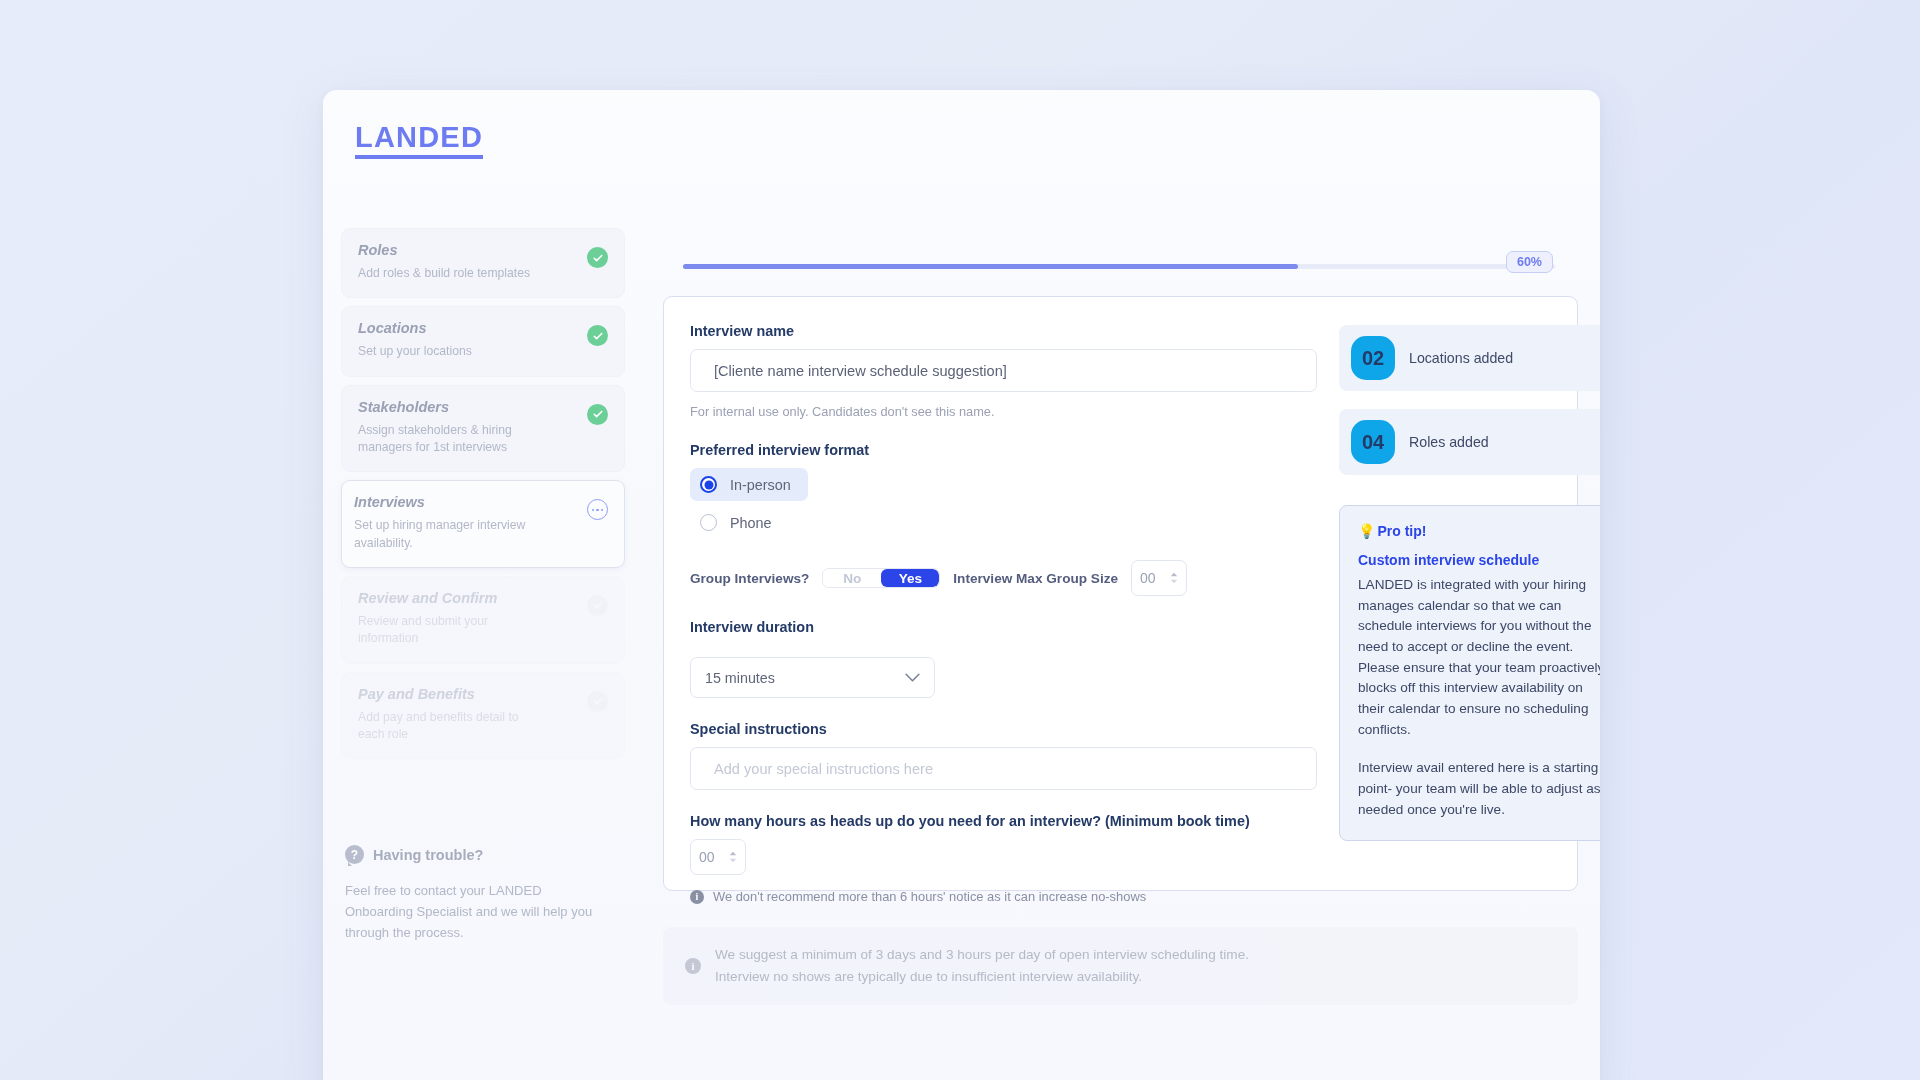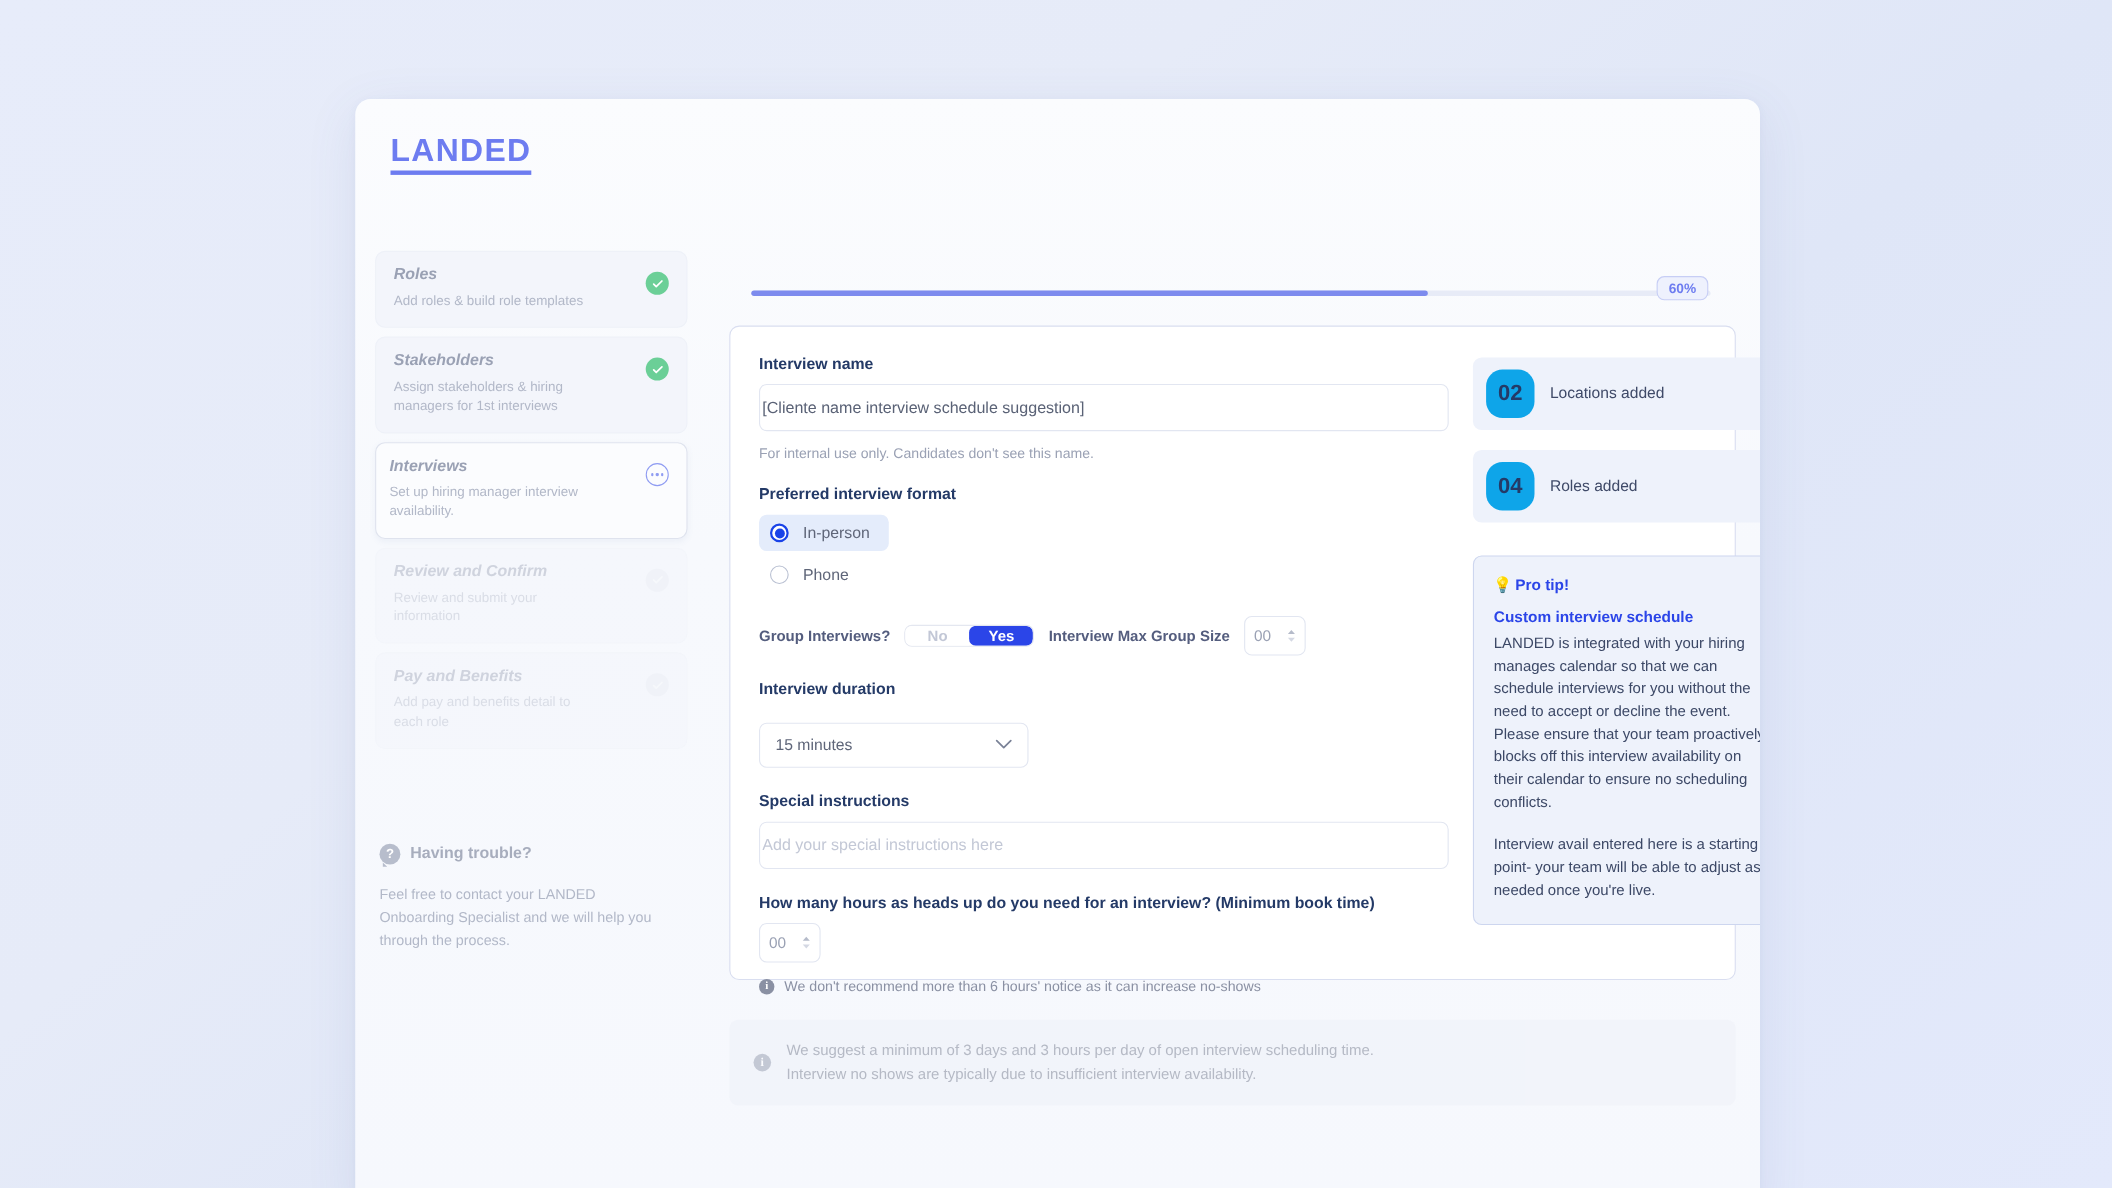--- a/index.html
+++ b/index.html
@@ -190,21 +190,21 @@
   .panel-left { width: 627px; flex: none; }
   .panel-right { width: 285px; flex: none; padding-top: 2px; }
 
   .field-label {
     font-size: 14.4px; font-weight: bold; color: #243a67;
     margin-bottom: 10px; display: block;
   }
   .text-input {
     width: 100%; height: 43px;
     border: 1px solid #e2e6f1; border-radius: 7px;
-    padding: 0 2px;
+    padding: 0 23px;
     font-size: 14.6px; color: #5a6276;
     font-family: "Liberation Sans", sans-serif;
     background: #fff; outline: none;
   }
   .text-input::placeholder { color: #c3c8d6; }
   .hint {
     font-size: 12.8px; color: #9aa1b4; margin-top: 12px;
   }
 
   .section-gap { margin-top: 23px; }
@@ -354,20 +354,29 @@
     <div class="step">
       <div class="step-title">Roles</div>
       <div class="step-sub">Add roles &amp; build role templates</div>
       <div class="step-badge badge-done">
         <svg viewBox="0 0 16 16">
             <path d="M3 8.4l3.1 3.1L13 4.6" fill="none" stroke="#ffffff" stroke-width="2.1" stroke-linecap="round" stroke-linejoin="round"></path>
           </svg>
       </div>
     </div>
 
+    <div class="step">
+      <div class="step-title">Locations</div>
+      <div class="step-sub">Set up your locations</div>
+      <div class="step-badge badge-done">
+        <svg viewBox="0 0 16 16">
+            <path d="M3 8.4l3.1 3.1L13 4.6" fill="none" stroke="#ffffff" stroke-width="2.1" stroke-linecap="round" stroke-linejoin="round"></path>
+          </svg>
+      </div>
+    </div>
 
     <div class="step">
       <div class="step-title">Stakeholders</div>
       <div class="step-sub">Assign stakeholders &amp; hiring managers for 1st interviews</div>
       <div class="step-badge badge-done">
         <svg viewBox="0 0 16 16">
             <path d="M3 8.4l3.1 3.1L13 4.6" fill="none" stroke="#ffffff" stroke-width="2.1" stroke-linecap="round" stroke-linejoin="round"></path>
           </svg>
       </div>
     </div>

